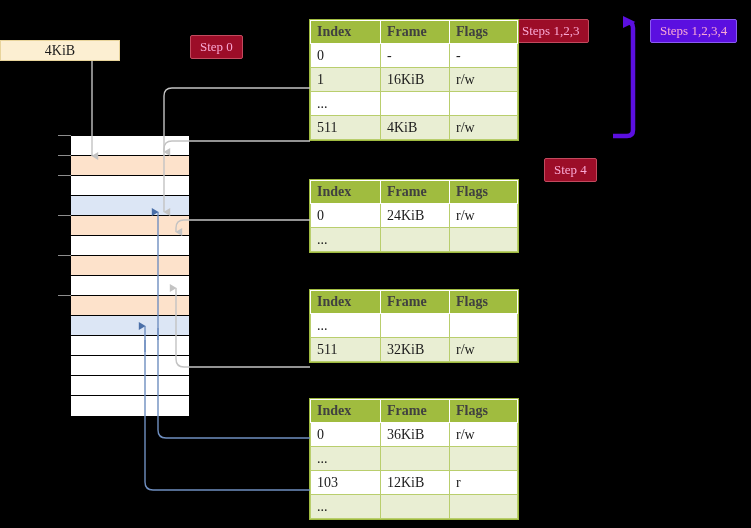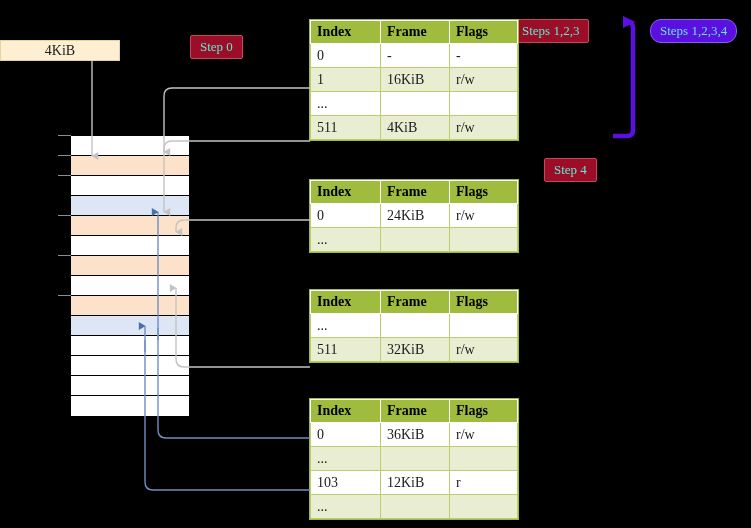--- a/index.html
+++ b/index.html
@@ -28,21 +28,21 @@
     pointer-events: none;
   }
 
   
   .badge {
     position: absolute;
     font-family: "Liberation Serif", "DejaVu Serif", serif;
     font-size: 13px;
     line-height: 1;
     padding: 4px 9px 5px 9px;
-    color: #5eead4;
+    color: #f9a8d4;
     white-space: nowrap;
     border-radius: 2px;
   }
   .badge-red {
     background: #9c0d28;
     border: 1px solid #c24a5e;
   }
   .badge-blue {
     background: #5b0fe0;
     border: 1px solid #8a5cf0;
@@ -99,21 +99,21 @@
     position: absolute;
     border-collapse: collapse;
     table-layout: fixed;
     background: #ffffff;
     font-size: 14px;
     color: #1a1a1a;
     box-shadow: 0 0 0 1px #9fba40;
   }
   .ptable th {
     background: #a0bc3f;
-    color: #000000;
+    color: #404040;
     font-weight: bold;
     text-align: left;
     padding: 3px 6px;
     border: 1px solid #ffffff;
     font-size: 14px;
   }
   .ptable td {
     padding: 3px 6px;
     border: 1px solid #b9ce6d;
     background: #ffffff;
@@ -140,21 +140,21 @@
   </div>
 
   <div class="badge badge-red" style="left:544px; top:158px;">
     <span>Step 4</span>
   </div>
 
   <div class="badge badge-red" style="left:512px; top:19px;">
     <span>Steps 1,2,3</span>
   </div>
 
-  <div class="badge badge-blue" style="left:650px; top:19px;border-radius:11px;">
+  <div class="badge badge-blue" style="left:650px; top:19px;">
     <span>Steps 1,2,3,4</span>
   </div>
 
   <div id="memcol">
       <div class="memrow"></div>
       <div class="memrow orange"></div>
       <div class="memrow"></div>
       <div class="memrow blue"></div>
       <div class="memrow orange"></div>
       <div class="memrow"></div>

